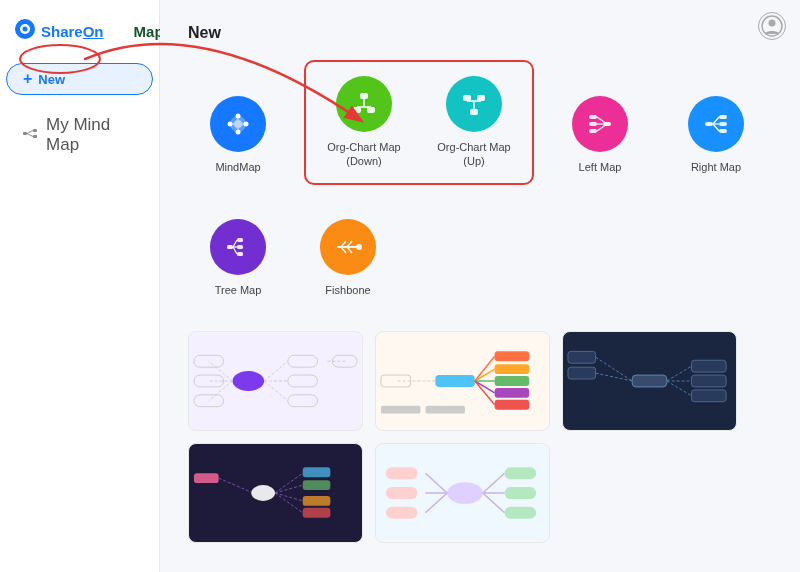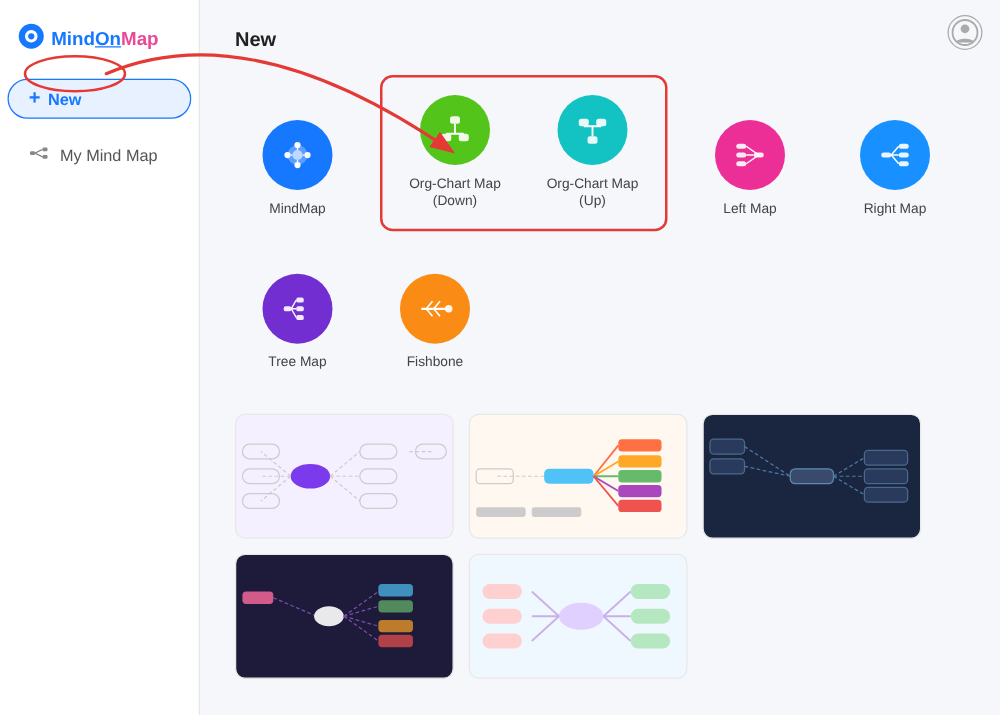--- a/index.html
+++ b/index.html
@@ -30,21 +30,21 @@
       font-weight: bold;
       color: #1677ff;
     }
     .logo-text span { color: #333; }
 
     .sidebar-item {
       display: flex;
       align-items: center;
       padding: 10px 16px;
       cursor: pointer;
-      font-size: 13px;
+      font-size: 17px;
       color: #555;
       border-radius: 6px;
       margin: 2px 6px;
       gap: 8px;
     }
 
     .sidebar-icon {
       width: 18px;
       height: 18px;
       display: flex;
@@ -164,21 +164,21 @@
   <div class="sidebar">
     <div class="logo">
       <span class="logo-icon">
         <svg width="22" height="22" viewBox="0 0 22 22">
           <circle cx="11" cy="11" r="10" fill="#1677ff"></circle>
           <circle cx="11" cy="11" r="5" fill="white"></circle>
           <circle cx="11" cy="11" r="2.5" fill="#1677ff"></circle>
         </svg>
       </span>
       <span class="logo-text" style="margin-left:5px;">
-        <span style="color:#1677ff;">Mind</span><span style="color:#1677ff;text-decoration:underline;">On</span><span style="color:#ec4899;">Map</span>
+        <span style="color:#1677ff;">Share</span><span style="color:#1677ff;text-decoration:underline;">On</span><span style="color:#14532d;margin-left:30px;">Map</span>
       </span>
     </div>
 
     <button class="new-btn">
       <span style="font-size:16px; font-weight:bold;">+</span>
       <span>New</span>
     </button>
 
     <div class="sidebar-item">
       <span class="sidebar-icon">

